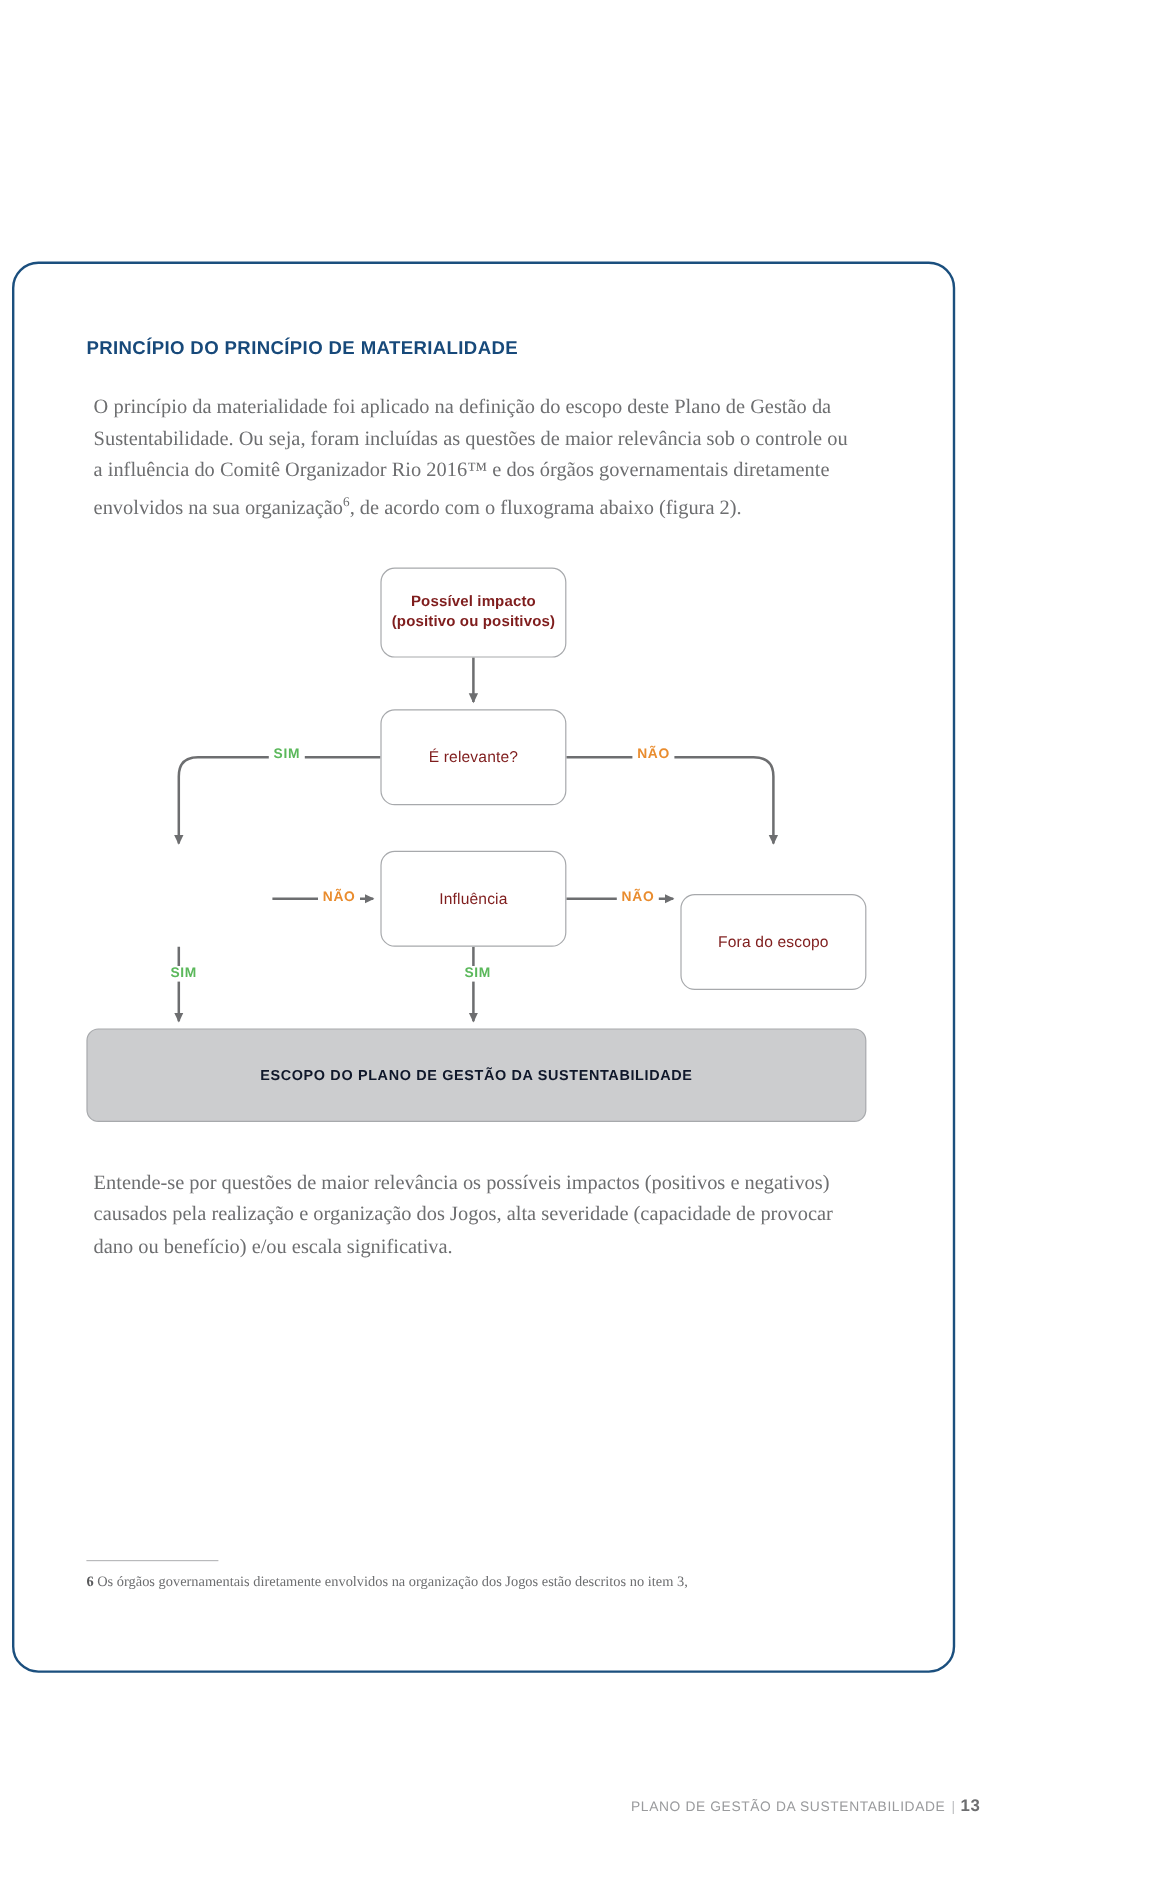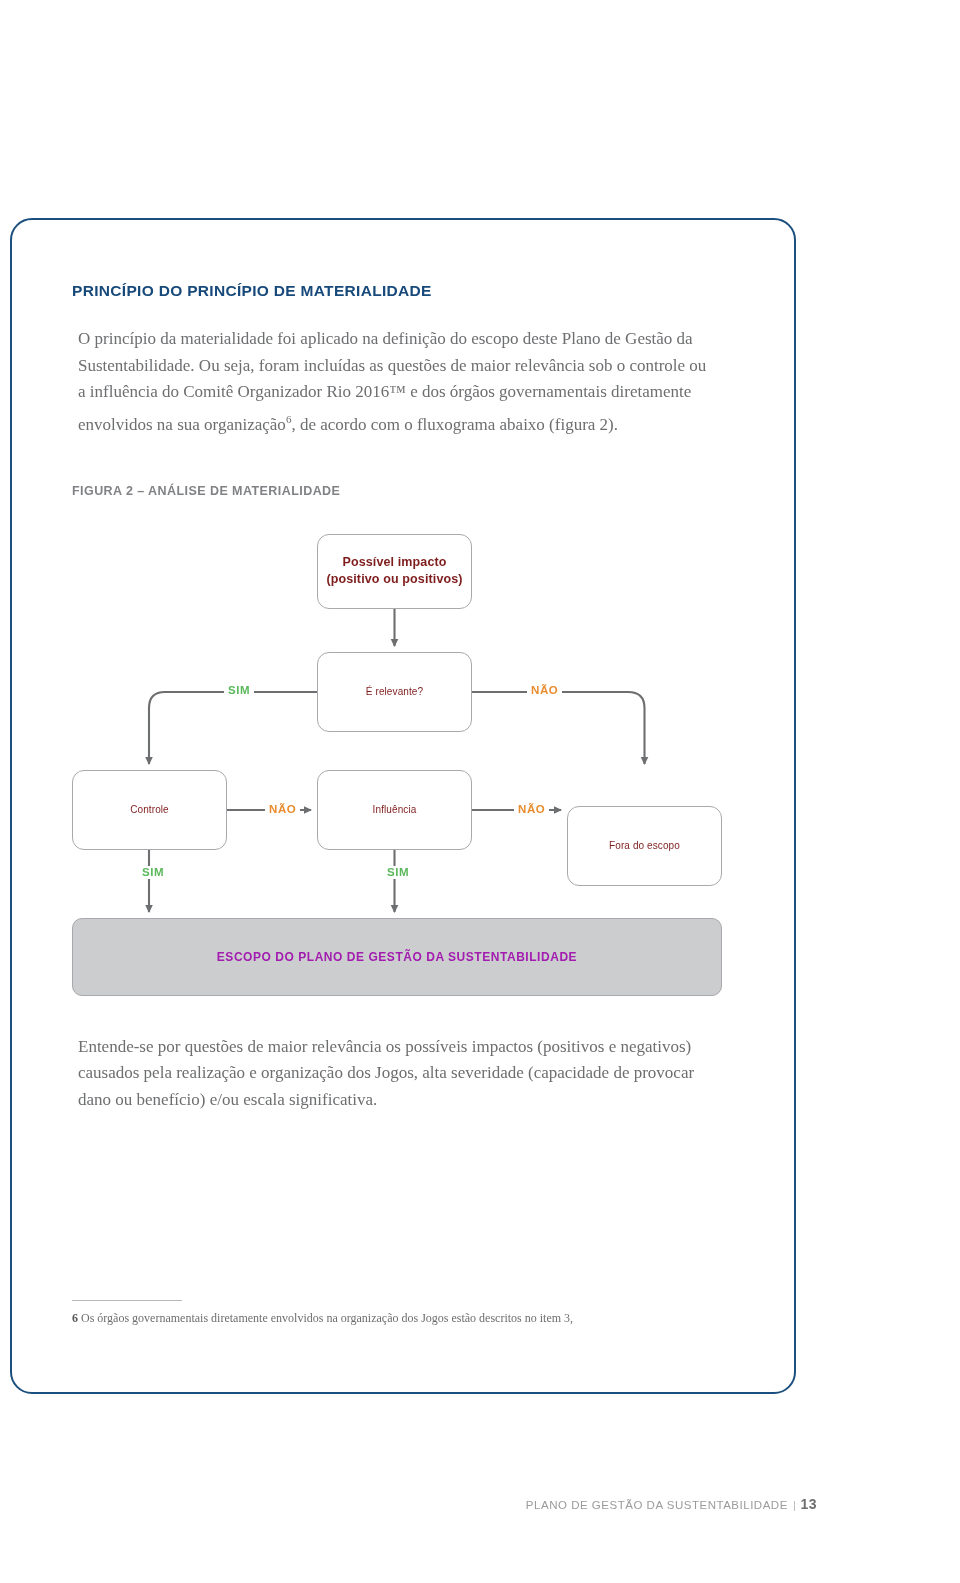--- a/index.html
+++ b/index.html
@@ -88,42 +88,42 @@
     align-items: center;
     justify-content: center;
     text-align: center;
     color: #7f1d1d;
     font-size: 12.5px;
     line-height: 17px;
     letter-spacing: 0.01em;
     font-weight: bold;
     z-index: 2;
   }
-  .flow-box.plain { font-weight: normal; font-size: 10px; }
+  .flow-box.plain { font-weight: normal; font-size: 13px; }
 
   #box-impacto { left: 245px; top: 12px;  width: 155px; height: 75px; }
   #box-relevante { left: 245px; top: 130px; width: 155px; height: 80px; }
   #box-controle { left: 0px;   top: 248px; width: 155px; height: 80px; }
   #box-influencia { left: 245px; top: 248px; width: 155px; height: 80px; }
   #box-fora    { left: 495px; top: 248px; width: 155px; height: 80px; margin-top: 36px; }
 
   #box-escopo {
     position: absolute;
     left: 0px;
     top: 396px;
     width: 650px;
     height: 78px;
     box-sizing: border-box;
     border: 1px solid #a7a9ac;
     border-radius: 10px;
     background: #cccdcf;
     display: flex;
     align-items: center;
     justify-content: center;
-    color: #a21caf;
+    color: #0f172a;
     font-size: 12px;
     font-weight: bold;
     letter-spacing: 0.045em;
     z-index: 2;
   }
 
   .edge-label {
     position: absolute;
     font-size: 11.5px;
     font-weight: bold;
@@ -185,21 +185,20 @@
 <body>
 
 <div id="page-frame"></div>
 
 <div id="content">
 
   <h1 id="section-heading">PRINCÍPIO DO PRINCÍPIO DE MATERIALIDADE</h1>
 
   <p class="body-paragraph"><span>O princípio da materialidade foi aplicado na definição do escopo deste Plano de Gestão da Sustentabilidade. Ou seja, foram incluídas as questões de maior relevância sob o controle ou a influência do Comitê Organizador Rio 2016™ e dos órgãos governamentais diretamente envolvidos na sua organização</span><span class="sup">6</span><span>, de acordo com o fluxograma abaixo (figura 2).</span></p>
 
-  <div id="figure-caption">FIGURA 2 – ANÁLISE DE MATERIALIDADE</div>
 
   <div id="flowchart">
 
     <svg id="flow-svg" width="650" height="476" viewBox="0 0 650 476">
       <defs>
         <marker id="arrowhead" markerWidth="9" markerHeight="9" refX="7.2" refY="4.5" orient="auto" markerUnits="userSpaceOnUse">
           <path d="M0,0.6 L8.2,4.5 L0,8.4 z" fill="#6d6e70"></path>
         </marker>
       </defs>
       <g stroke="#6d6e70" stroke-width="2.1" fill="none">
@@ -224,23 +223,20 @@
       <span>
         <span>Possível impacto</span><br>
         <span>(positivo ou positivos)</span>
       </span>
     </div>
 
     <div class="flow-box plain" id="box-relevante">
       <span>É relevante?</span>
     </div>
 
-    <div class="flow-box plain" id="box-controle">
-      <span>Controle</span>
-    </div>
 
     <div class="flow-box plain" id="box-influencia">
       <span>Influência</span>
     </div>
 
     <div class="flow-box plain" id="box-fora">
       <span>Fora do escopo</span>
     </div>
 
     <div id="box-escopo">

